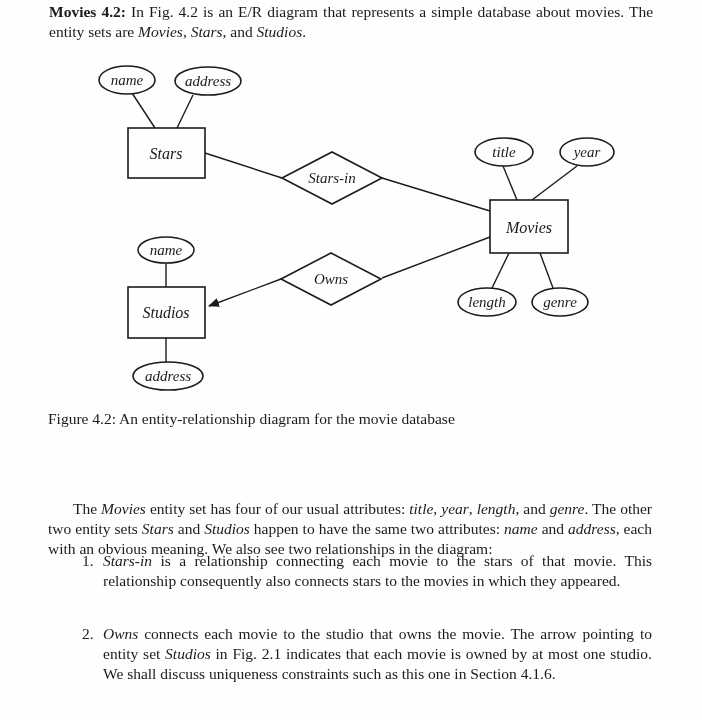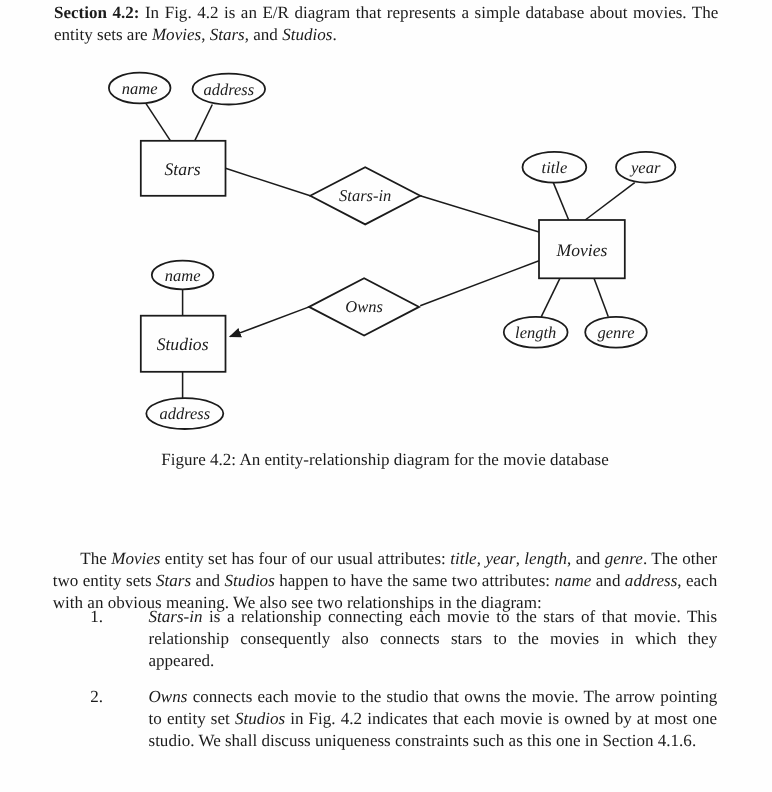--- a/index.html
+++ b/index.html
@@ -12,27 +12,27 @@
     font-family: "Liberation Serif", "DejaVu Serif", serif;
     overflow: hidden;
   }
   .tb {
     position: absolute;
     font-size: 15.5px;
     line-height: 20px;
     text-align: justify;
   }
   .intro   { top: 2px;   left: 49px; width: 604px; }
-  .caption { top: 409px; left: 48px; width: 604px; text-align: center; }
+  .caption { top: 409px; left: 48px; width: 604px; }
   .para    { top: 451px; left: 48px; width: 604px; text-indent: 25px; margin-top: 48px; }
   .item1   { top: 551px; left: 82px; width: 570px; }
   .item2   { top: 624px; left: 82px; width: 570px; }
   .list-item { display: flex; }
   .num { flex: 0 0 21px; width: 21px; text-align: left; }
-  .item-text { flex: 1 1 auto; text-align: justify; margin-left: 32px; }
+  .item-text { flex: 1 1 auto; text-align: justify; }
   .diagram-svg { position: absolute; top: 0; left: 0; }
   .shape { fill: #fefefe; stroke: #1b1b1b; stroke-width: 1.6; }
   .conn  { stroke: #1b1b1b; stroke-width: 1.4; fill: none; }
   .lbl   { font-family: "Liberation Serif", "DejaVu Serif", serif;
            font-style: italic; fill: #1b1b1b; text-anchor: middle; }
   .lbl-entity { font-size: 16px; }
   .lbl-attr   { font-size: 15px; }
   .lbl-rel    { font-size: 15px; }
 </style>
 </head>
@@ -85,29 +85,29 @@
     <text class="lbl lbl-attr" x="587" y="157">year</text>
     <text class="lbl lbl-entity" x="529" y="233">Movies</text>
     <text class="lbl lbl-attr" x="487" y="307">length</text>
     <text class="lbl lbl-attr" x="560" y="307">genre</text>
     <text class="lbl lbl-attr" x="166" y="255">name</text>
     <text class="lbl lbl-rel" x="331" y="284">Owns</text>
     <text class="lbl lbl-entity" x="166" y="318">Studios</text>
     <text class="lbl lbl-attr" x="168" y="381">address</text>
   </svg>
 
-  <div class="tb intro"><span style="font-weight: bold;">Section 4.2:</span><span> In Fig. 4.2 is an E/R diagram that represents a simple database about movies. The entity sets are </span><span style="font-style: italic;">Movies</span><span>, </span><span style="font-style: italic;">Stars</span><span>, and </span><span style="font-style: italic;">Studios</span><span>.</span></div>
+  <div class="tb intro"><span style="font-weight: bold;">Movies 4.2:</span><span> In Fig. 4.2 is an E/R diagram that represents a simple database about movies. The entity sets are </span><span style="font-style: italic;">Movies</span><span>, </span><span style="font-style: italic;">Stars</span><span>, and </span><span style="font-style: italic;">Studios</span><span>.</span></div>
 
   <div class="tb caption">Figure 4.2: An entity-relationship diagram for the movie database</div>
 
   <div class="tb para"><span>The </span><span style="font-style: italic;">Movies</span><span> entity set has four of our usual attributes: </span><span style="font-style: italic;">title</span><span>, </span><span style="font-style: italic;">year</span><span>, </span><span style="font-style: italic;">length</span><span>, and </span><span style="font-style: italic;">genre</span><span>. The other two entity sets </span><span style="font-style: italic;">Stars</span><span> and </span><span style="font-style: italic;">Studios</span><span> happen to have the same two attributes: </span><span style="font-style: italic;">name</span><span> and </span><span style="font-style: italic;">address</span><span>, each with an obvious meaning. We also see two relationships in the diagram:</span></div>
 
   <div class="tb item1 list-item">
     <div class="num">1.</div>
     <div class="item-text"><span style="font-style: italic;">Stars-in</span><span> is a relationship connecting each movie to the stars of that movie. This relationship consequently also connects stars to the movies in which they appeared.</span></div>
   </div>
 
   <div class="tb item2 list-item">
     <div class="num">2.</div>
-    <div class="item-text"><span style="font-style: italic;">Owns</span><span> connects each movie to the studio that owns the movie. The arrow pointing to entity set </span><span style="font-style: italic;">Studios</span><span> in Fig. 4.2 indicates that each movie is owned by at most one studio. We shall discuss uniqueness constraints such as this one in Section 4.1.6.</span></div>
+    <div class="item-text"><span style="font-style: italic;">Owns</span><span> connects each movie to the studio that owns the movie. The arrow pointing to entity set </span><span style="font-style: italic;">Studios</span><span> in Fig. 2.1 indicates that each movie is owned by at most one studio. We shall discuss uniqueness constraints such as this one in Section 4.1.6.</span></div>
   </div>
 
 </div>
 
 </body></html>

